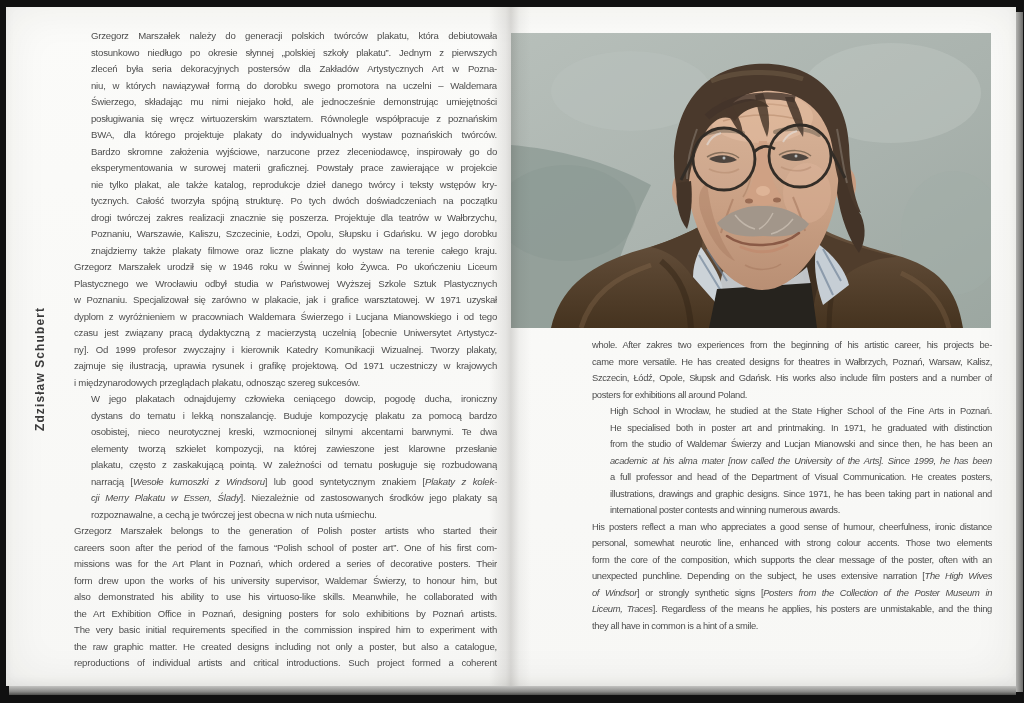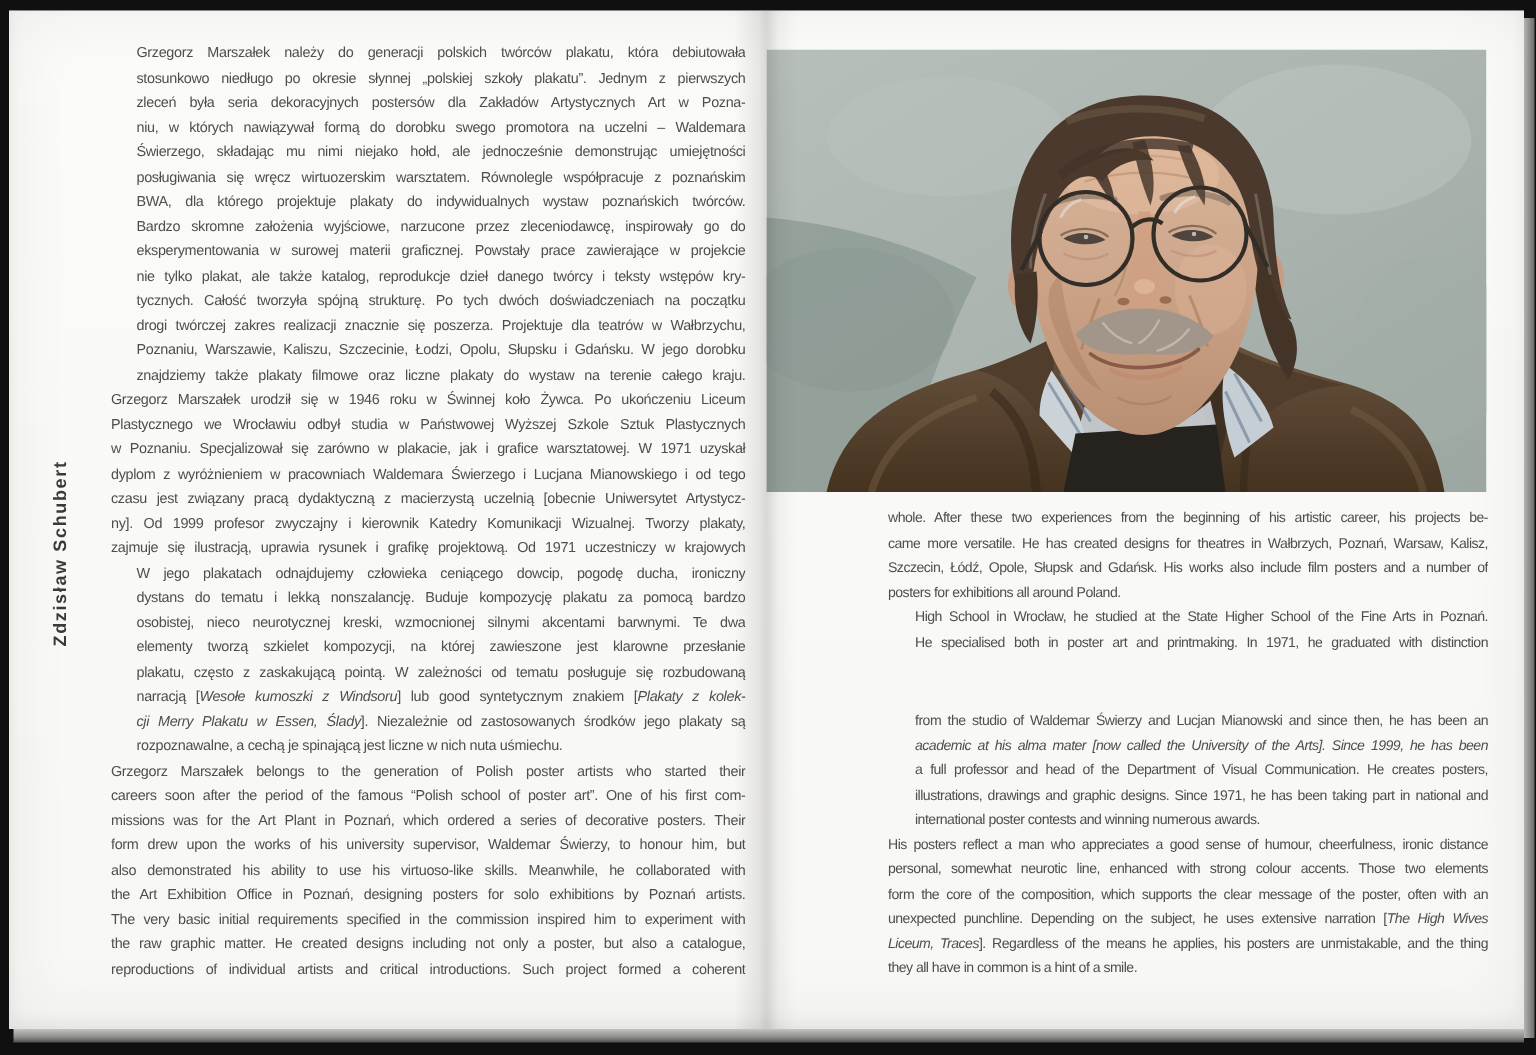--- a/index.html
+++ b/index.html
@@ -61,28 +61,29 @@
       <div class="ln" style="padding-left: 17px;"><span>drogi twórczej zakres realizacji znacznie się poszerza. Projektuje dla teatrów w Wałbrzychu,</span></div>
       <div class="ln" style="padding-left: 17px;"><span>Poznaniu, Warszawie, Kaliszu, Szczecinie, Łodzi, Opolu, Słupsku i Gdańsku. W jego dorobku</span></div>
       <div class="ln" style="padding-left: 17px;"><span>znajdziemy także plakaty filmowe oraz liczne plakaty do wystaw na terenie całego kraju.</span></div>
       <div class="ln"><span>Grzegorz Marszałek urodził się w 1946 roku w Świnnej koło Żywca. Po ukończeniu Liceum</span></div>
       <div class="ln"><span>Plastycznego we Wrocławiu odbył studia w Państwowej Wyższej Szkole Sztuk Plastycznych</span></div>
       <div class="ln"><span>w Poznaniu. Specjalizował się zarówno w plakacie, jak i grafice warsztatowej. W 1971 uzyskał</span></div>
       <div class="ln"><span>dyplom z wyróżnieniem w pracowniach Waldemara Świerzego i Lucjana Mianowskiego i od tego</span></div>
       <div class="ln"><span>czasu jest związany pracą dydaktyczną z macierzystą uczelnią [obecnie Uniwersytet Artystycz-</span></div>
       <div class="ln"><span>ny]. Od 1999 profesor zwyczajny i kierownik Katedry Komunikacji Wizualnej. Tworzy plakaty,</span></div>
       <div class="ln"><span>zajmuje się ilustracją, uprawia rysunek i grafikę projektową. Od 1971 uczestniczy w krajowych</span></div>
+      <div class="ln rag"><span>i międzynarodowych przeglądach plakatu, odnosząc szereg sukcesów.</span></div>
       <div class="ln" style="padding-left: 17px;"><span>W jego plakatach odnajdujemy człowieka ceniącego dowcip, pogodę ducha, ironiczny</span></div>
       <div class="ln" style="padding-left: 17px;"><span>dystans do tematu i lekką nonszalancję. Buduje kompozycję plakatu za pomocą bardzo</span></div>
       <div class="ln" style="padding-left: 17px;"><span>osobistej, nieco neurotycznej kreski, wzmocnionej silnymi akcentami barwnymi. Te dwa</span></div>
       <div class="ln" style="padding-left: 17px;"><span>elementy tworzą szkielet kompozycji, na której zawieszone jest klarowne przesłanie</span></div>
       <div class="ln" style="padding-left: 17px;"><span>plakatu, często z zaskakującą pointą. W zależności od tematu posługuje się rozbudowaną</span></div>
       <div class="ln" style="padding-left: 17px;"><span>narracją [</span><span class="it">Wesołe kumoszki z Windsoru</span><span>] lub good syntetycznym znakiem [</span><span class="it">Plakaty z kolek-</span></div>
       <div class="ln" style="padding-left: 17px;"><span class="it">cji Merry Plakatu w Essen, Ślady</span><span>]. Niezależnie od zastosowanych środków jego plakaty są</span></div>
-      <div class="ln rag" style="padding-left: 17px;"><span>rozpoznawalne, a cechą je spinającą jest liczne w nich nuta uśmiechu.</span></div>
+      <div class="ln rag" style="padding-left: 17px;"><span>rozpoznawalne, a cechą je twórczej jest obecna w nich nuta uśmiechu.</span></div>
       <div class="ln"><span>Grzegorz Marszałek belongs to the generation of Polish poster artists who started their</span></div>
       <div class="ln"><span>careers soon after the period of the famous “Polish school of poster art”. One of his first com-</span></div>
       <div class="ln"><span>missions was for the Art Plant in Poznań, which ordered a series of decorative posters. Their</span></div>
       <div class="ln"><span>form drew upon the works of his university supervisor, Waldemar Świerzy, to honour him, but</span></div>
       <div class="ln"><span>also demonstrated his ability to use his virtuoso-like skills. Meanwhile, he collaborated with</span></div>
       <div class="ln"><span>the Art Exhibition Office in Poznań, designing posters for solo exhibitions by Poznań artists.</span></div>
       <div class="ln"><span>The very basic initial requirements specified in the commission inspired him to experiment with</span></div>
       <div class="ln"><span>the raw graphic matter. He created designs including not only a poster, but also a catalogue,</span></div>
       <div class="ln"><span>reproductions of individual artists and critical introductions. Such project formed a coherent</span></div>
     </div>
@@ -189,35 +190,36 @@
         <path d="M243,119 C250,112 258,112 264,116"></path>
         <path d="M183,121 L170,147"></path>
         <path d="M319,116 L334,145"></path>
         <path d="M196,112 a22,22 0 0 1 14,-12" stroke="#e8ecee" stroke-width="2" opacity="0.5"></path>
         <path d="M272,109 a22,22 0 0 1 14,-11" stroke="#e8ecee" stroke-width="2" opacity="0.5"></path>
       </g>
     </svg>
   </div>
 
   <div class="tcol right-col" id="rp-blocks">
-      <div class="ln"><span>whole. After these two experiences from the beginning of his artistic career, his projects be-</span></div>
+      <div class="ln"><span>whole. After zakres two experiences from the beginning of his artistic career, his projects be-</span></div>
       <div class="ln"><span>came more versatile. He has created designs for theatres in Wałbrzych, Poznań, Warsaw, Kalisz,</span></div>
       <div class="ln"><span>Szczecin, Łódź, Opole, Słupsk and Gdańsk. His works also include film posters and a number of</span></div>
       <div class="ln rag"><span>posters for exhibitions all around Poland.</span></div>
       <div class="ln" style="padding-left: 18px;"><span>High School in Wrocław, he studied at the State Higher School of the Fine Arts in Poznań.</span></div>
       <div class="ln" style="padding-left: 18px;"><span>He specialised both in poster art and printmaking. In 1971, he graduated with distinction</span></div>
-      <div class="ln" style="padding-left: 18px; margin-top: 36px;"><span>from the studio of Waldemar Świerzy and Lucjan Mianowski and since then, he has been an</span></div>
+      <div class="ln" style="padding-left: 18px;"><span>from the studio of Waldemar Świerzy and Lucjan Mianowski and since then, he has been an</span></div>
       <div class="ln" style="padding-left: 18px; font-style: italic;"><span>academic at his alma mater [now called the University of the Arts]. Since 1999, he has been</span></div>
       <div class="ln" style="padding-left: 18px;"><span>a full professor and head of the Department of Visual Communication. He creates posters,</span></div>
       <div class="ln" style="padding-left: 18px;"><span>illustrations, drawings and graphic designs. Since 1971, he has been taking part in national and</span></div>
       <div class="ln rag" style="padding-left: 18px;"><span>international poster contests and winning numerous awards.</span></div>
       <div class="ln"><span>His posters reflect a man who appreciates a good sense of humour, cheerfulness, ironic distance</span></div>
       <div class="ln"><span>personal, somewhat neurotic line, enhanced with strong colour accents. Those two elements</span></div>
       <div class="ln"><span>form the core of the composition, which supports the clear message of the poster, often with an</span></div>
       <div class="ln"><span>unexpected punchline. Depending on the subject, he uses extensive narration [</span><span class="it">The High Wives</span></div>
+      <div class="ln"><span class="it">of Windsor</span><span>] or strongly synthetic signs [</span><span class="it">Posters from the Collection of the Poster Museum in</span></div>
       <div class="ln"><span class="it">Liceum, Traces</span><span>]. Regardless of the means he applies, his posters are unmistakable, and the thing</span></div>
       <div class="ln rag"><span>they all have in common is a hint of a smile.</span></div>
     </div>
 
   <div class="spine"></div>
   <div class="stack-bottom"></div>
   <div class="stack-right"></div>
 </div>
 
 </body></html>

